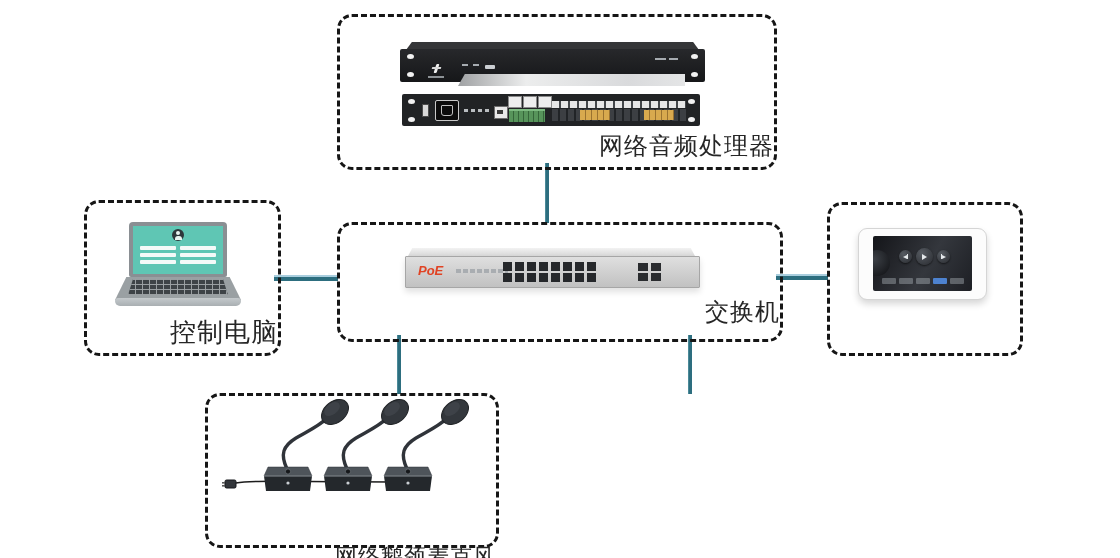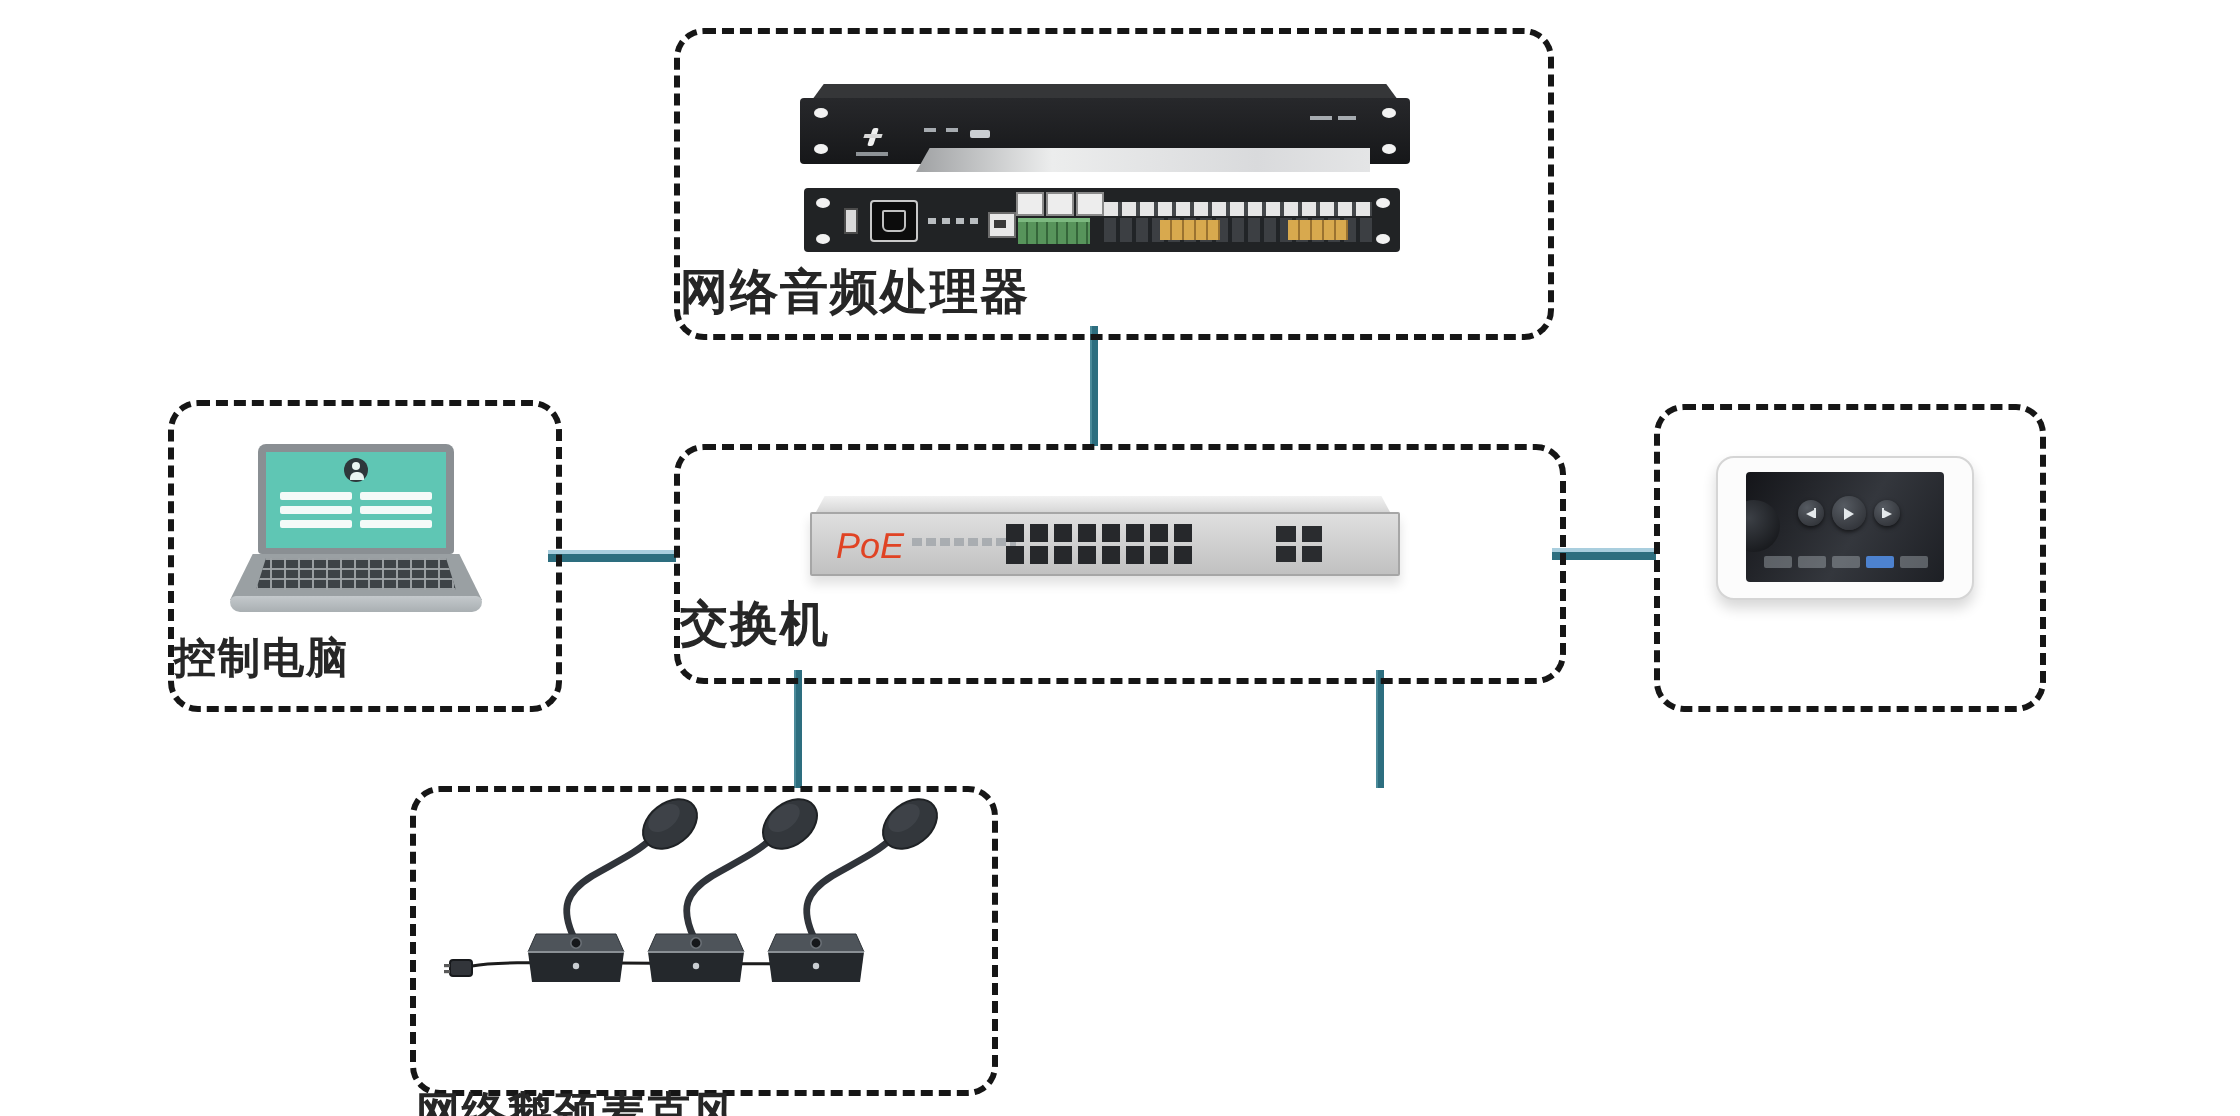--- a/index.html
+++ b/index.html
@@ -6,22 +6,22 @@
   #canvas{
     position:relative;width:1120px;height:558px;background:#ffffff;overflow:hidden;
     font-family:"Liberation Sans","DejaVu Sans",sans-serif;
   }
   
   .conn{position:absolute;background:#2d6e7f;}
   .conn.h{height:6px;background:linear-gradient(#a9cede 0 2px,#2d6e7f 2px 100%);}
   .conn.v{width:4px;background:linear-gradient(90deg,#4b8a99 0 1px,#2d6e7f 1px 100%);}
   
   .dbox{position:absolute;border:3px dashed #161616;border-radius:15px;}
-  .nlabel{position:absolute;left:0;right:0;text-align:left;color:#262626;font-weight:700;letter-spacing:1px;}
-  .lbl24{font-size:24px;} .lbl22{font-size:22px;} .lbl21{font-size:21px;}
+  .nlabel{position:absolute;left:0;right:0;text-align:right;color:#262626;font-weight:400;letter-spacing:1px;}
+  .lbl24{font-size:24px;} .lbl22{font-size:22px;} .lbl21{font-size:26px;}
   
   .proc-front{position:absolute;left:60px;top:25px;width:305px;height:40px;}
   .pf-topface{position:absolute;left:6px;top:0;width:293px;height:8px;background:#353638;
     clip-path:polygon(2% 0,98% 0,100% 100%,0 100%);}
   .pf-body{position:absolute;left:0;top:7px;width:305px;height:33px;border-radius:2px;
     background:linear-gradient(#27282b,#161719);}
   .screw{position:absolute;width:7px;height:5px;border-radius:50%;background:#f2f2f2;}
   .pf-logo{position:absolute;left:30px;top:15px;width:13px;height:10px;}
   .pf-logo i{position:absolute;left:5px;top:0;width:3px;height:9px;background:#f0f0f0;transform:skewX(-18deg);border-radius:1px;}
   .pf-logo b{position:absolute;left:2px;top:3px;width:9px;height:2px;background:#d8d8d8;transform:skewX(-18deg);}
@@ -48,21 +48,21 @@
   .pr-darkrow{position:absolute;left:150px;top:15px;width:134px;height:12px;
     background:repeating-linear-gradient(90deg,#3c3f43 0 6px,#212427 6px 8px);}
   .pr-orange{position:absolute;top:16px;width:30px;height:10px;
     background:repeating-linear-gradient(90deg,#d8a94e 0 5px,#9a7230 5px 6px);}
   
   .switch-dev{position:absolute;left:65px;top:23px;width:293px;height:38px;}
   .sw-topface{position:absolute;left:3px;top:0;width:287px;height:8px;
     background:linear-gradient(#f2f2f2,#d7d7d7);clip-path:polygon(1.5% 0,98.5% 0,100% 100%,0 100%);}
   .sw-body{position:absolute;left:0;top:8px;width:293px;height:30px;border:1px solid #a6a6a6;border-radius:1px;
     background:linear-gradient(#dfdfdf,#c1c1c1);box-shadow:0 4px 6px rgba(0,0,0,.12);}
-  .sw-poe{position:absolute;left:12px;top:6px;font-size:18px;font-weight:400;color:#e04324;font-style:italic;}
+  .sw-poe{position:absolute;left:12px;top:6px;font-size:13px;font-weight:700;color:#e04324;font-style:italic;}
   .sw-poesub{position:absolute;left:50px;top:12px;width:52px;height:4px;
     background:repeating-linear-gradient(90deg,#a9adb1 0 5px,transparent 5px 7px);}
   .sw-ports{position:absolute;left:97px;width:93px;height:9px;
     background:repeating-linear-gradient(90deg,#26282b 0 9px,transparent 9px 12px);}
   .sw-sfp{position:absolute;left:232px;width:23px;height:8px;
     background:repeating-linear-gradient(90deg,#2a2c2f 0 10px,transparent 10px 13px);}
   
   .laptop{position:absolute;left:28px;top:19px;width:126px;height:84px;}
   .lt-screen{position:absolute;left:14px;top:0;width:98px;height:55px;background:#8a8f93;border-radius:4px 4px 2px 2px;}
   .lt-inner{position:absolute;left:4px;top:4px;right:4px;bottom:3px;background:#5fc6b4;}

